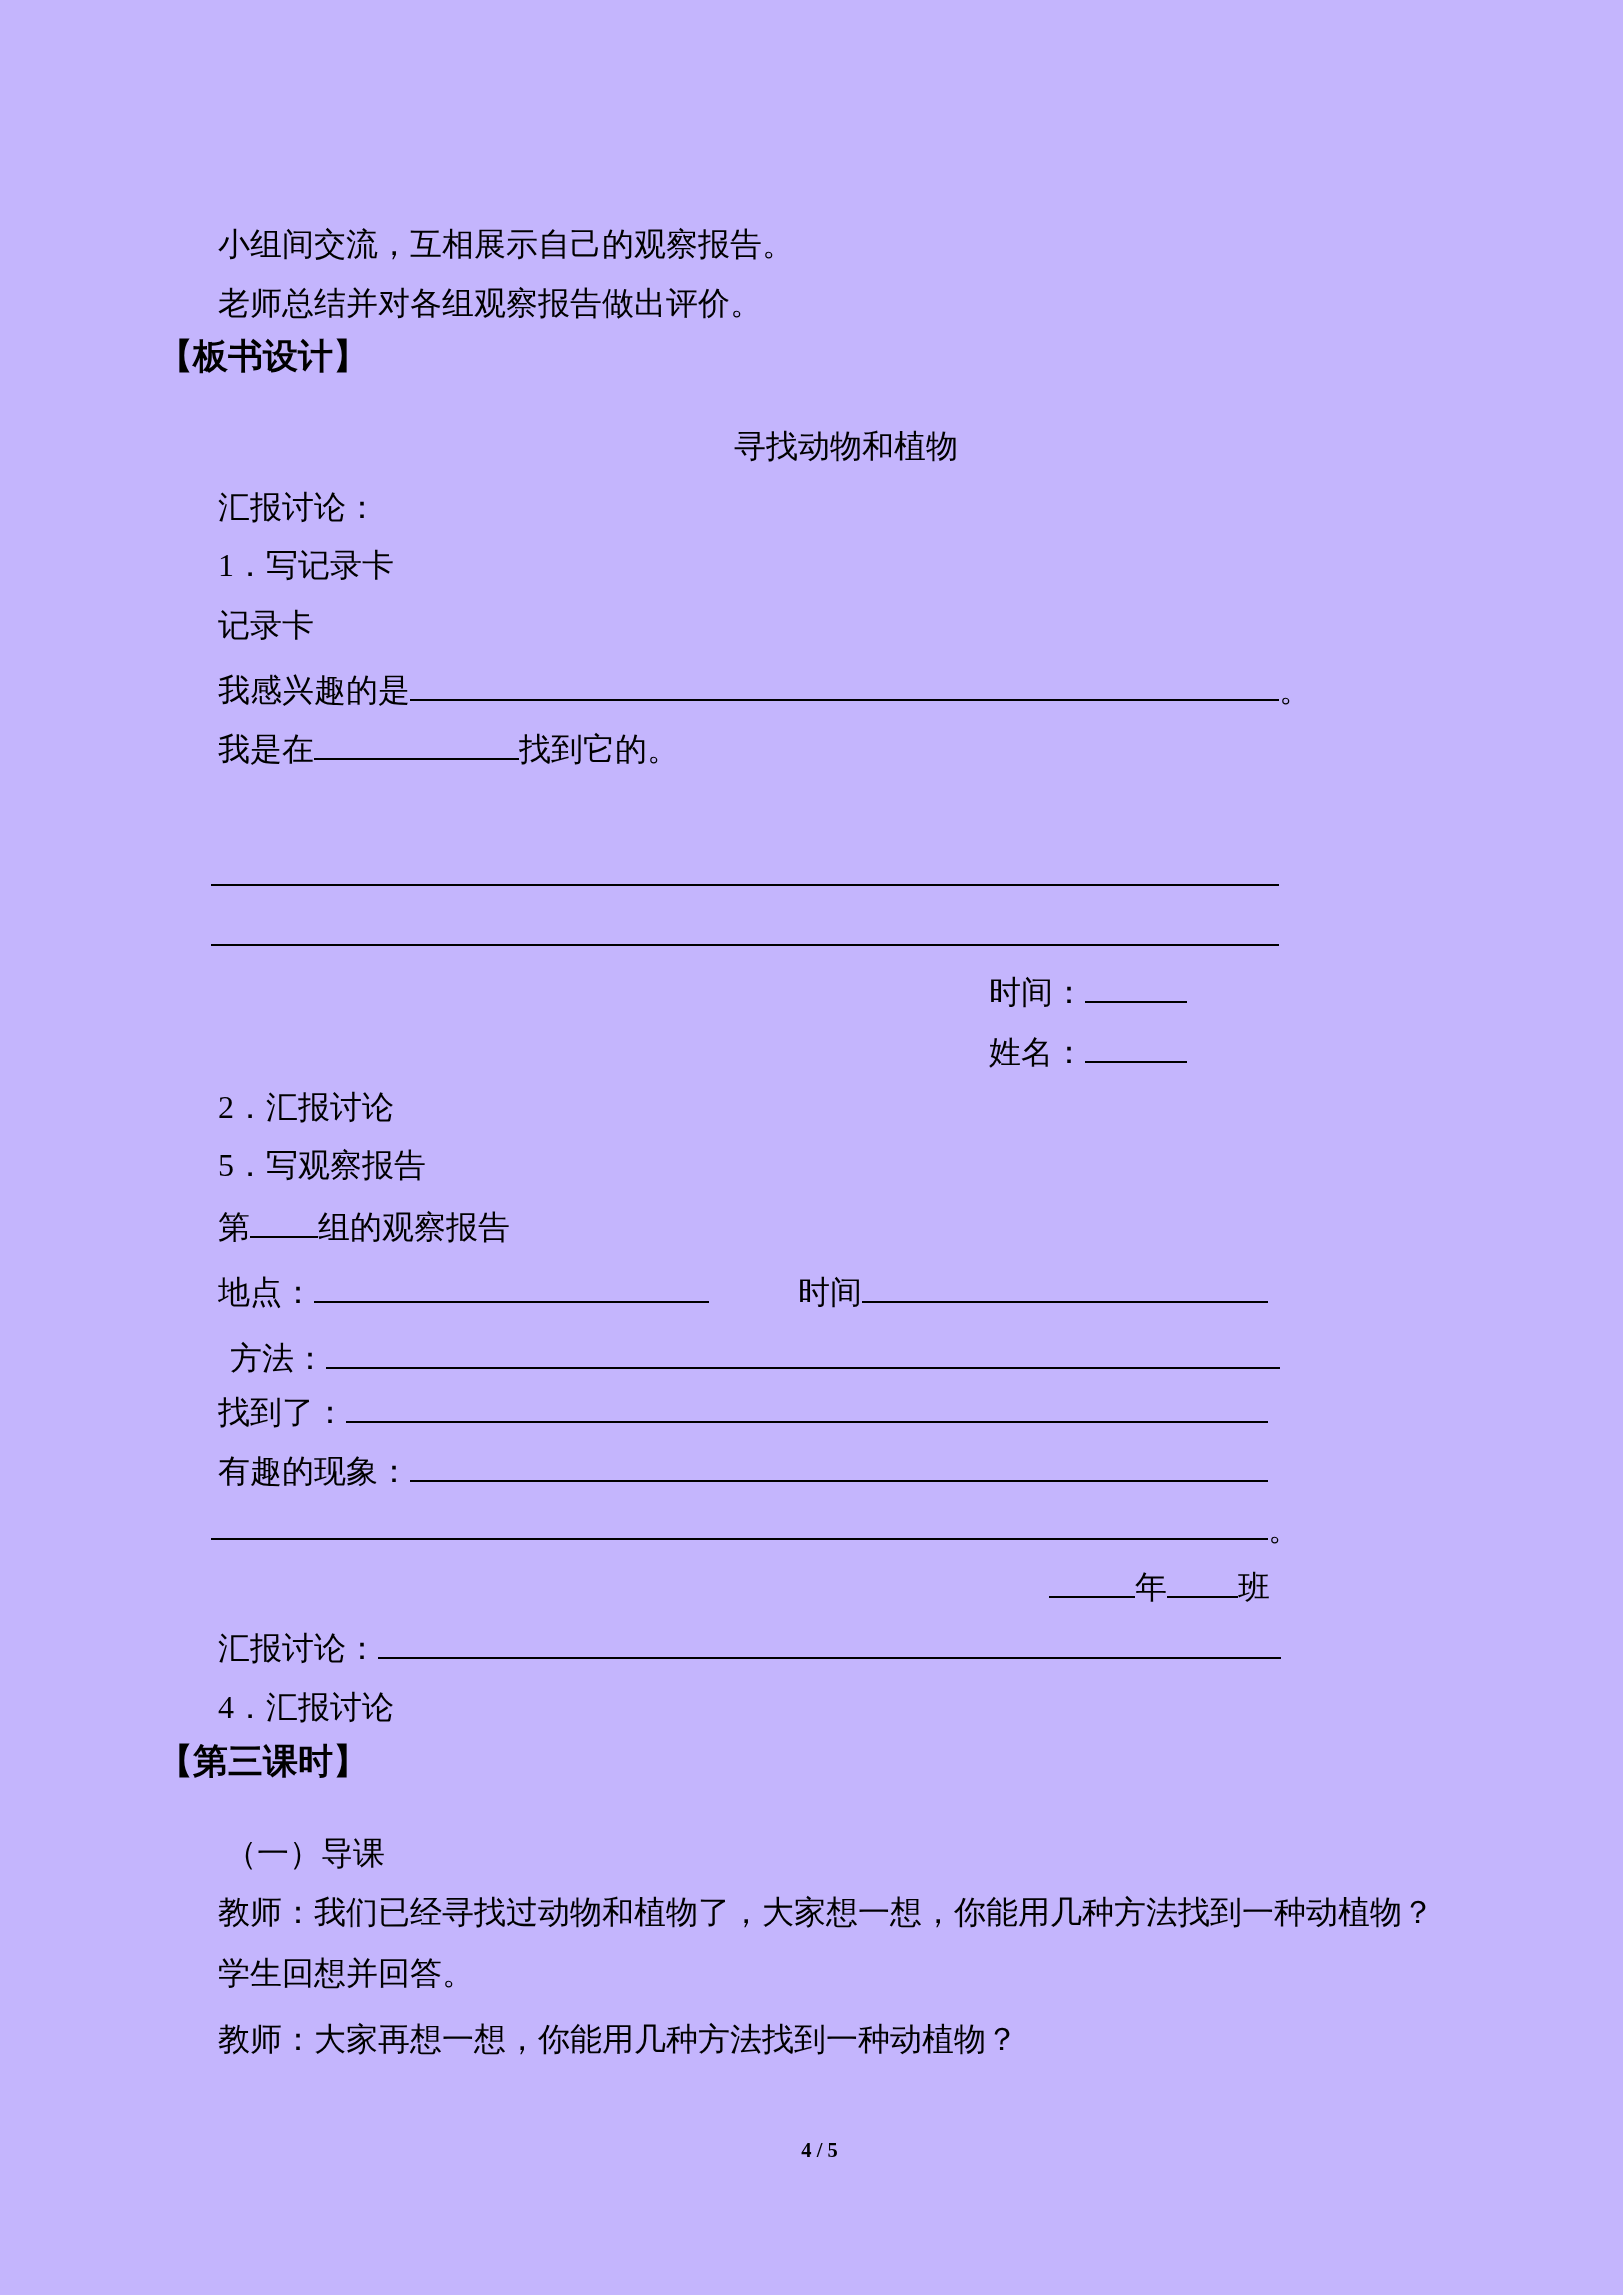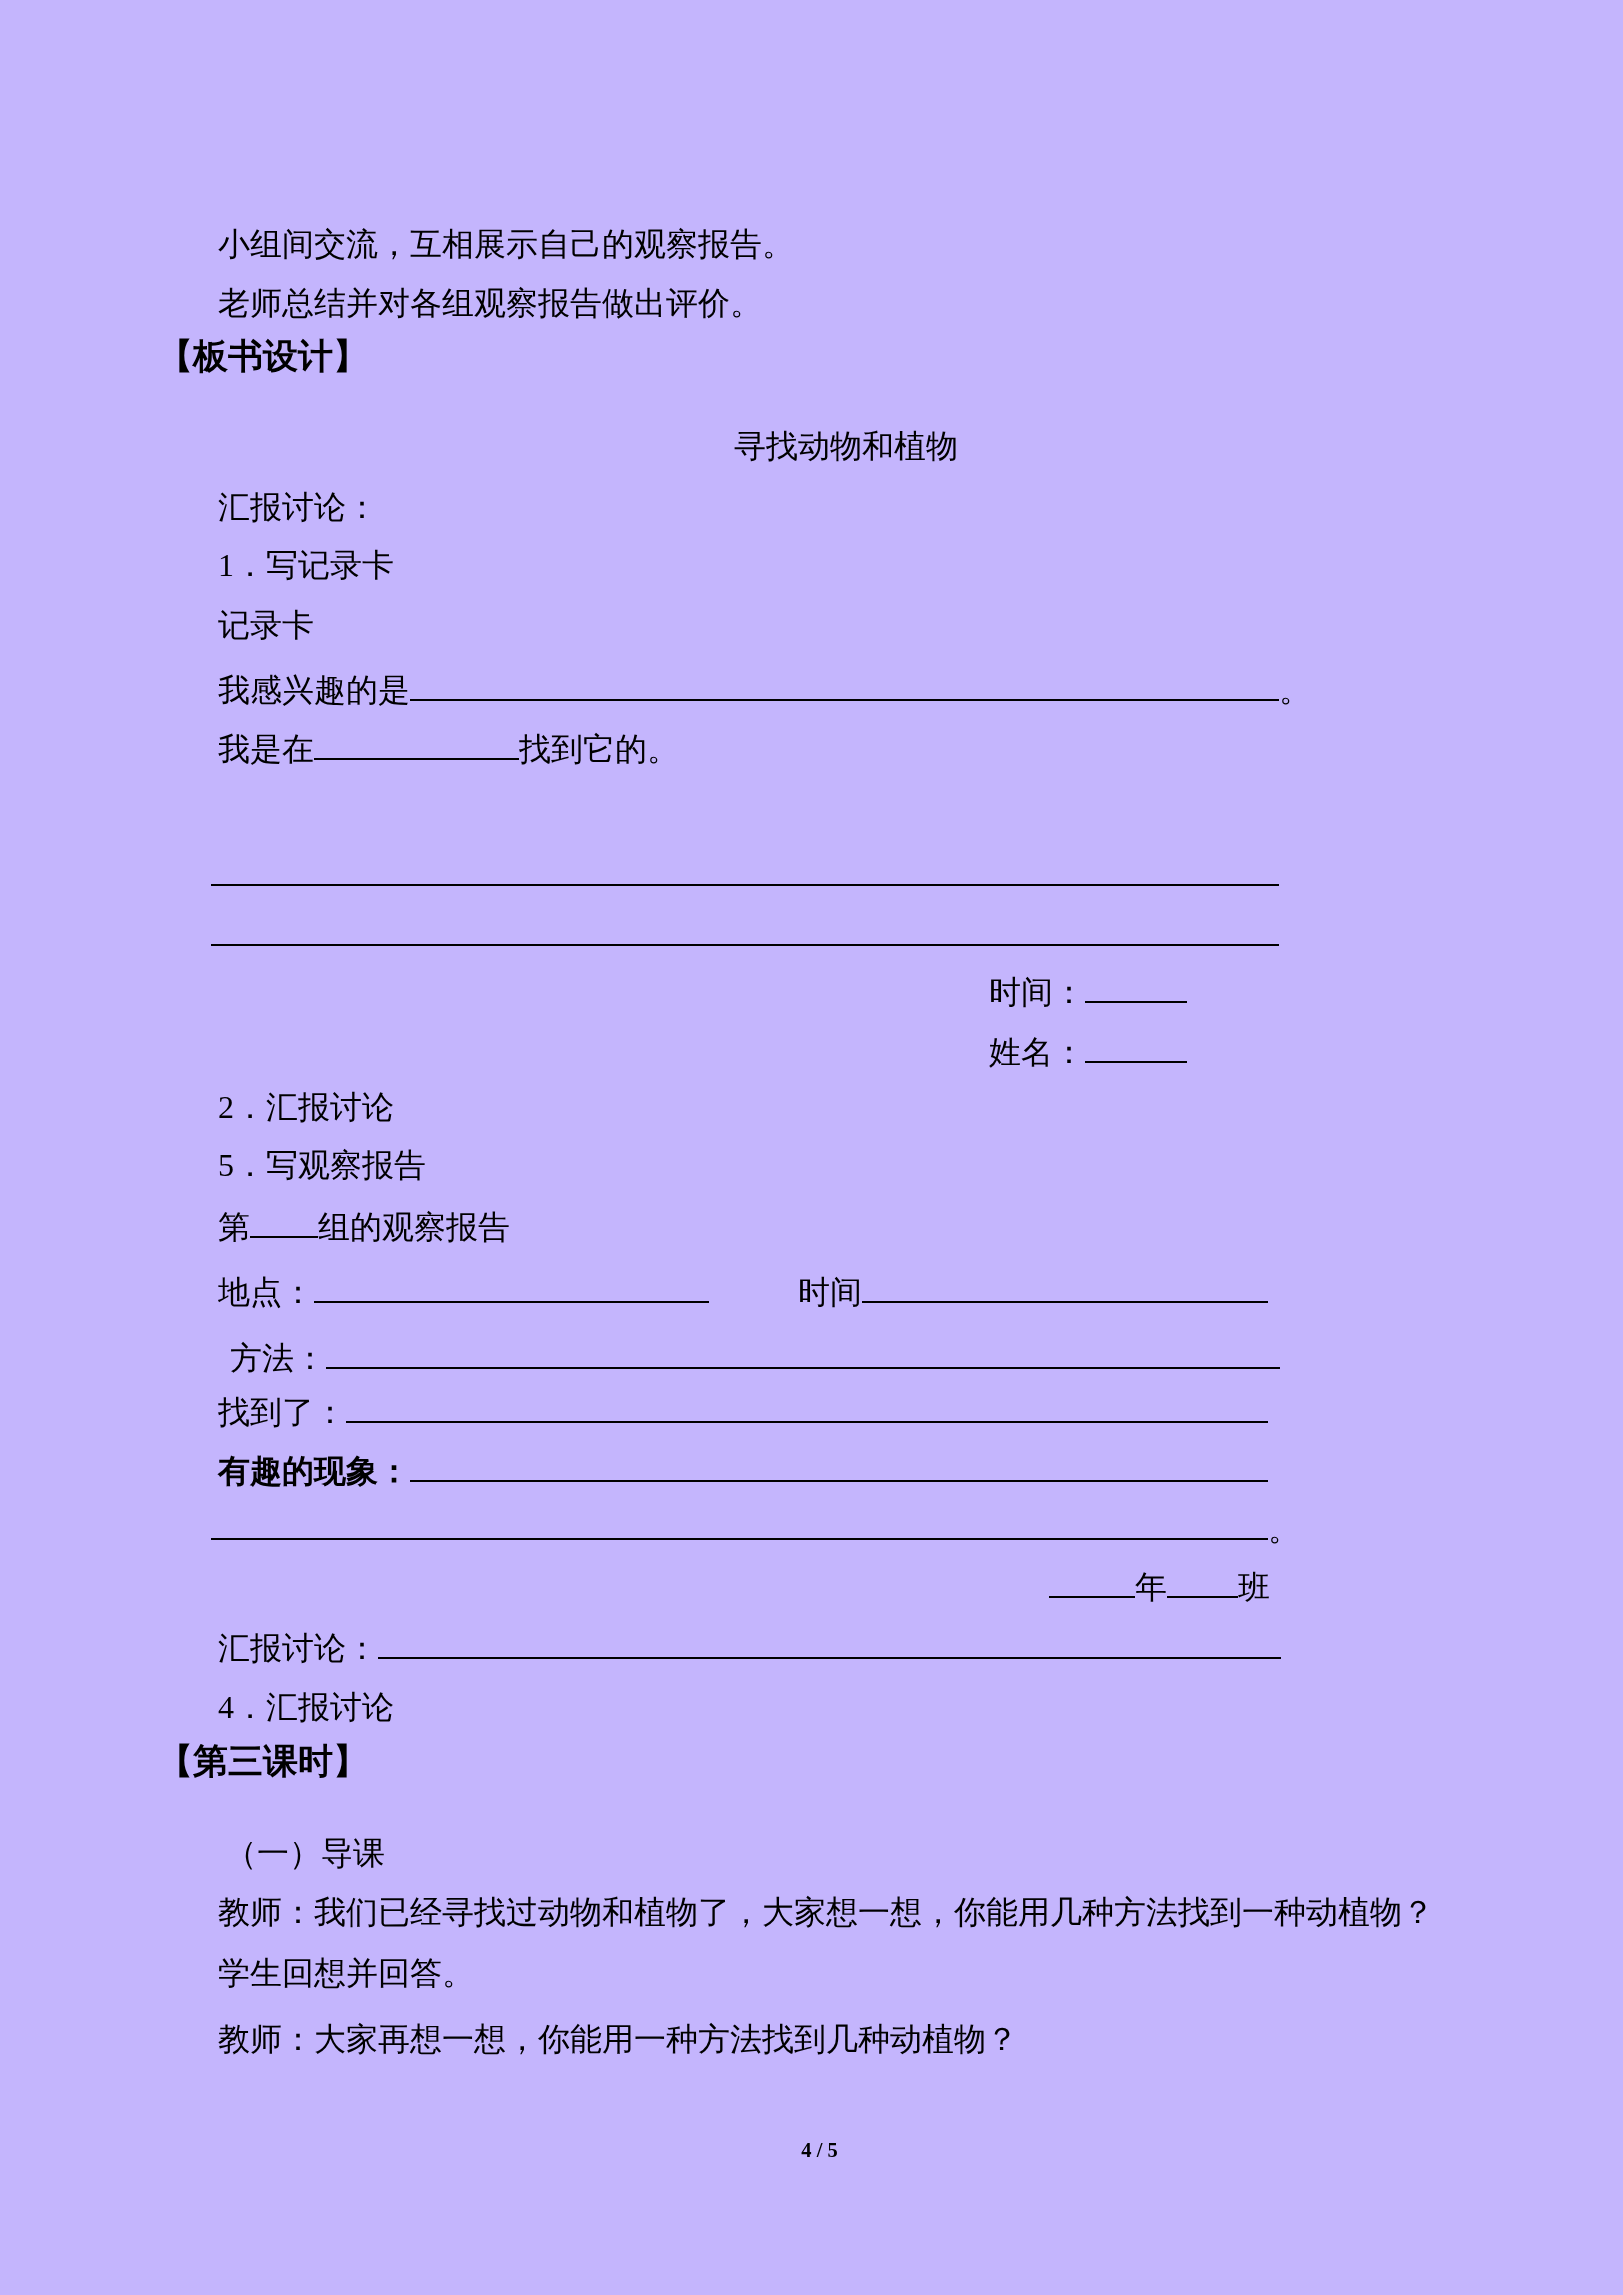--- a/index.html
+++ b/index.html
@@ -115,21 +115,21 @@
   </div>
 
   <div class="line" style="left:230px; top:1332px;margin-top:6px;">
     <span>方法：</span><span class="ul" style="width:954px;"></span>
   </div>
 
   <div class="line" style="left:218px; top:1392px;">
     <span>找到了：</span><span class="ul" style="width:922px;"></span>
   </div>
 
-  <div class="line" style="left:218px; top:1451px;font-weight:bold;">
+  <div class="line" style="left:218px; top:1451px;">
     <span>有趣的现象：</span><span class="ul" style="width:858px;"></span>
   </div>
 
   <div class="line" style="left:211px; top:1509px;">
     <span class="ul" style="width:1057px;"></span><span>。</span>
   </div>
 
   <div class="line" style="left:1049px; top:1567px;">
     <span class="ul" style="width:86px;"></span><span>年</span><span class="ul" style="width:71px;"></span><span>班</span>
   </div>
@@ -152,21 +152,21 @@
 
   <div class="line" style="left:218px; top:1892px;">
     <span>教师：我们已经寻找过动物和植物了，大家想一想，你能用几种方法找到一种动植物？</span>
   </div>
 
   <div class="line" style="left:218px; top:1953px;">
     <span>学生回想并回答。</span>
   </div>
 
   <div class="line" style="left:218px; top:2019px;">
-    <span>教师：大家再想一想，你能用一种方法找到几种动植物？</span>
+    <span>教师：大家再想一想，你能用几种方法找到一种动植物？</span>
   </div>
 
   <div class="pagenum" style="top:2139px;">
     <span>4 / 5</span>
   </div>
 
 </div>
 
 
 </body></html>

